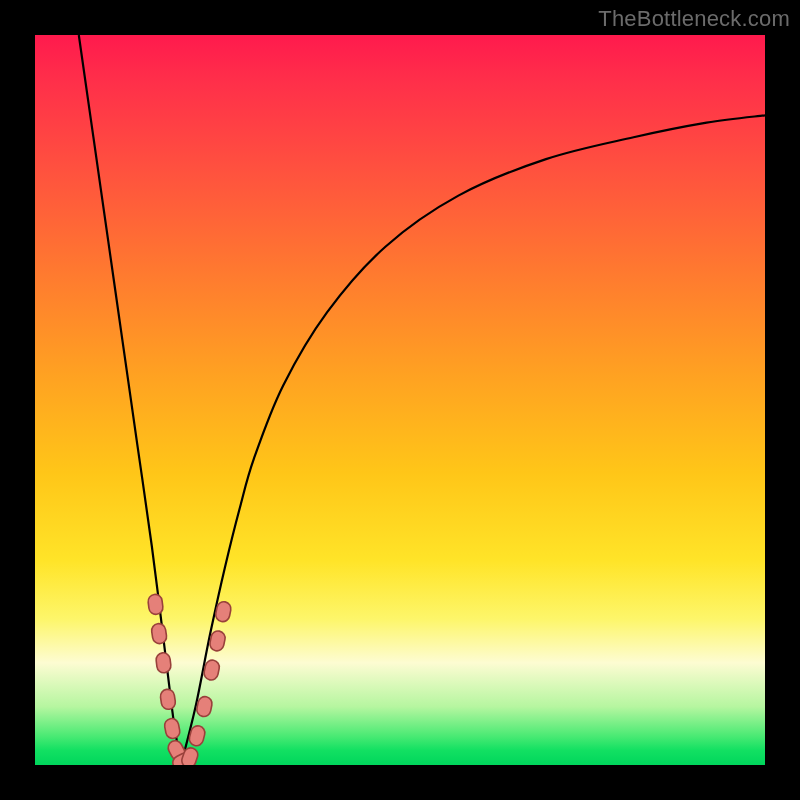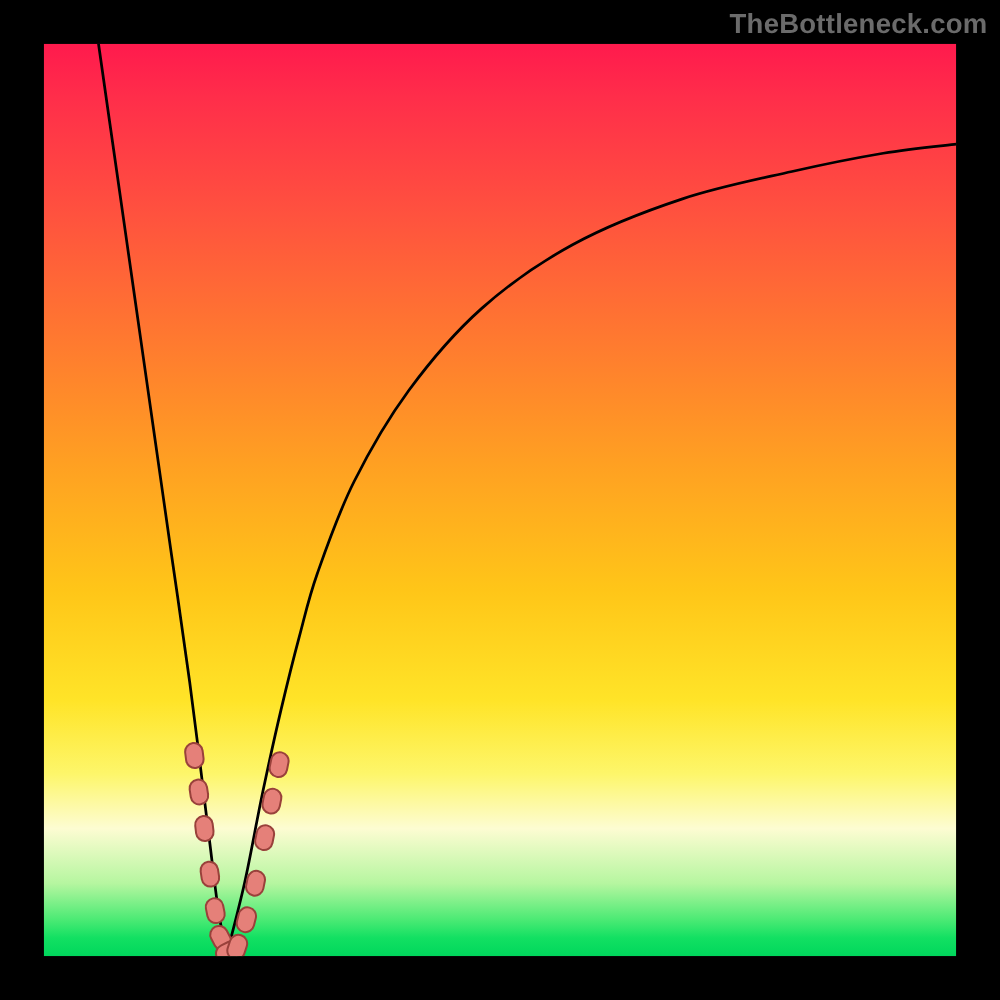--- a/index.html
+++ b/index.html
@@ -43,21 +43,21 @@
       #12e062 98%,
       #00d65c 100%
     );
   }
   .watermark {
     position: absolute;
     top: 6px;
     right: 10px;
     color: #6b6b6b;
     font-size: 22px;
-    font-weight: 700;
+    font-weight: 400;
     letter-spacing: 0.2px;
     user-select: none;
     margin-left: 16px;
   }
   svg.curves {
     position: absolute;
     left: 0; top: 0;
     width: 100%; height: 100%;
   }
   .curve {

